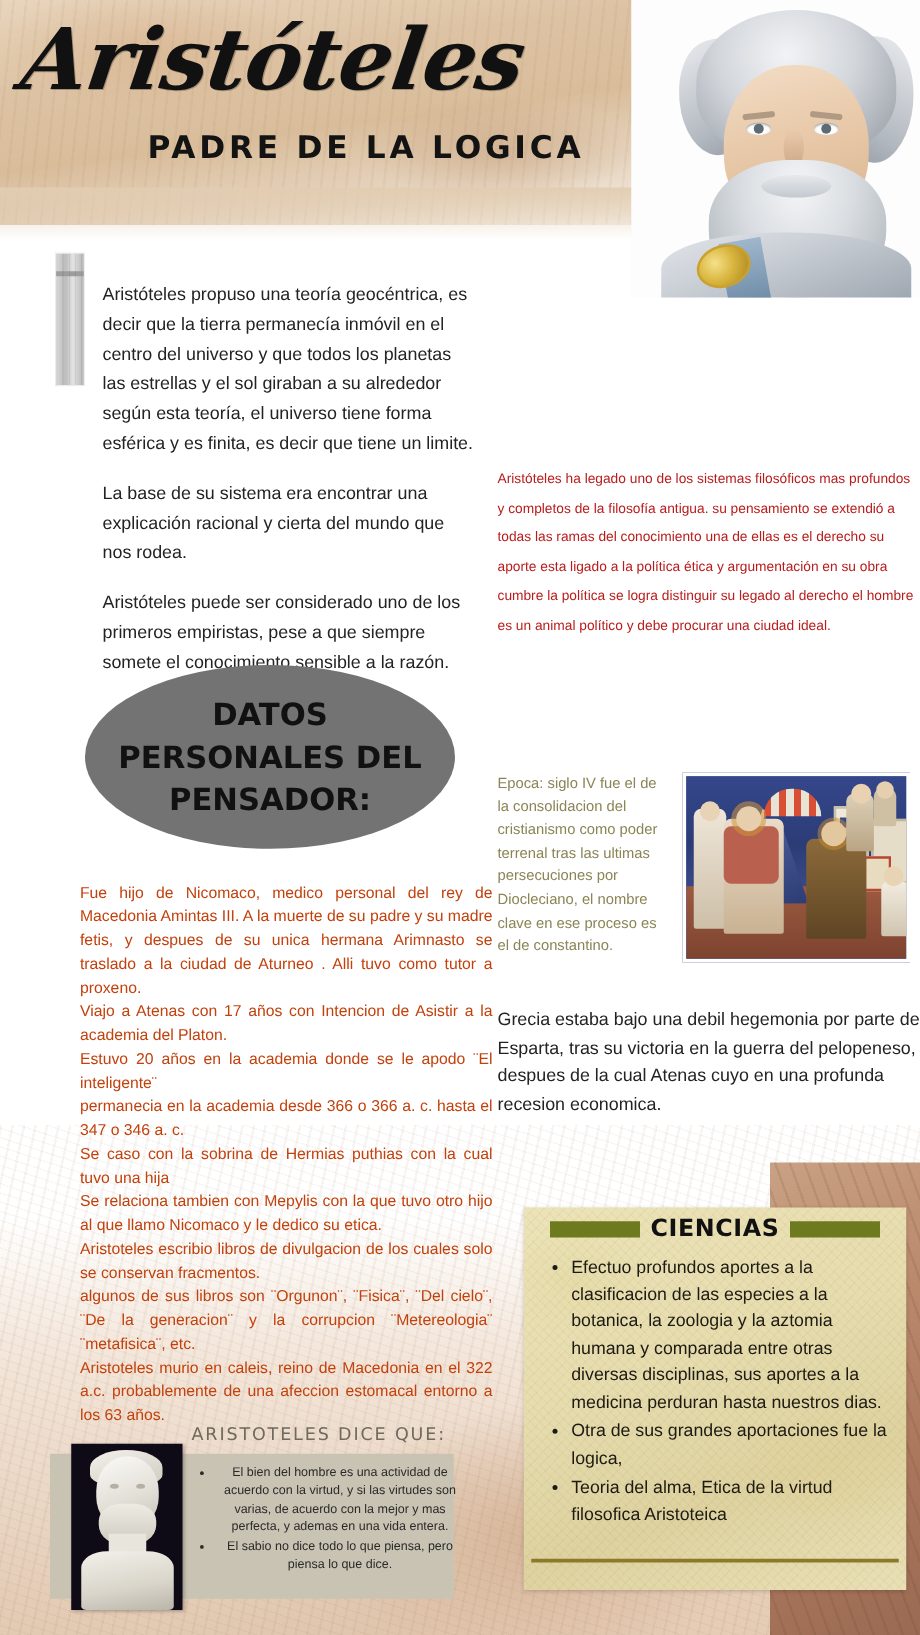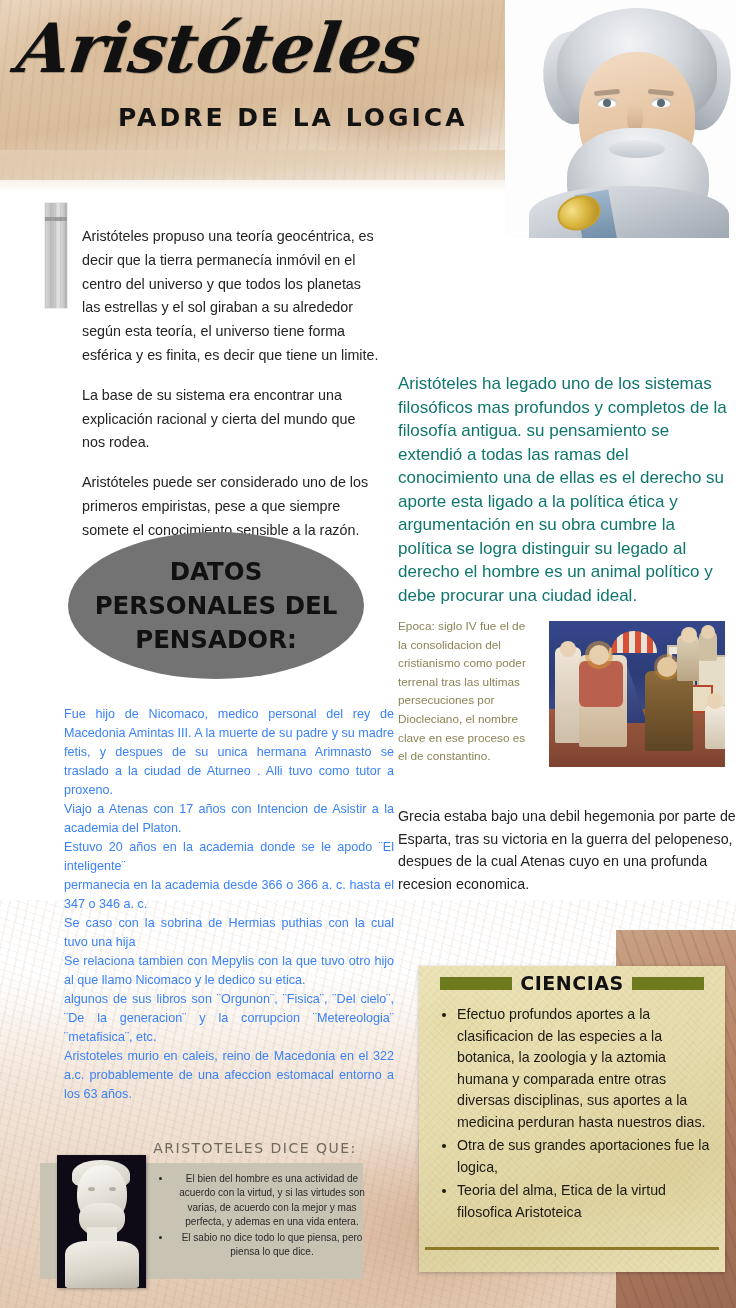--- a/index.html
+++ b/index.html
@@ -152,21 +152,21 @@
     background:#cfcac4;
   }
   .disc-head-txt{
     position:absolute;left:0;top:8px;width:100%;
     text-align:center;
     font-family:"DejaVu Serif", serif;font-style:italic;font-weight:700;
     font-size:25px;line-height:33px;color:#121212;letter-spacing:.5px;
   }
   .disc-body{
     position:absolute;left:398px;top:372px;width:334px;z-index:3;
-    font-size:17px;line-height:23.5px;color:#0f766e;
+    font-size:11px;line-height:23.5px;color:#b91c1c;
   }
   .disc-body p{margin:0;}
 
   .epoca{
     position:absolute;left:398px;top:617px;width:132px;z-index:3;
     font-size:11.8px;line-height:18.6px;color:#8a8456;
   }
   .epoca p{margin:0;}
 
   
@@ -223,21 +223,21 @@
     display:flex;align-items:center;justify-content:center;
   }
   .datos-oval span{
     font-family:"DejaVu Sans", sans-serif;
     font-weight:700;font-size:24.5px;line-height:34px;color:#111;text-align:center;
     display:block;width:250px;
   }
 
   .bio{
     position:absolute;left:64px;top:705px;width:330px;z-index:3;
-    font-size:12.6px;line-height:19px;color:#3b82f6;text-align:justify;
+    font-size:12.6px;line-height:19px;color:#c2410c;text-align:justify;
   }
   .bio p{margin:0;}
 
   
   .aportes{
     position:absolute;left:419px;top:966px;width:306px;height:306px;z-index:3;
     background:
       radial-gradient(ellipse 90px 60px at 40px 60px, rgba(227,216,160,.5), rgba(227,216,160,0) 70%),
       radial-gradient(ellipse 110px 70px at 250px 210px, rgba(222,208,150,.5), rgba(222,208,150,0) 70%),
       linear-gradient(160deg,#ece3b8 0%,#e6dcae 40%,#ded2a0 70%,#e9e0b6 100%);
@@ -387,20 +387,21 @@
     <span>DATOS PERSONALES DEL PENSADOR:</span>
   </div>
 
   <div class="bio">
     <p>Fue hijo de Nicomaco, medico personal del rey de Macedonia Amintas III. A la muerte de su padre y su madre fetis, y despues de su unica hermana Arimnasto se traslado a la ciudad de Aturneo . Alli tuvo como tutor a proxeno.</p>
     <p>Viajo a Atenas con 17 años con Intencion de Asistir a la academia del Platon.</p>
     <p>Estuvo 20 años en la academia donde se le apodo ¨El inteligente¨</p>
     <p>permanecia en la academia desde 366 o 366 a. c. hasta el 347 o 346 a. c.</p>
     <p>Se caso con la sobrina de Hermias puthias con la cual tuvo una hija</p>
     <p>Se relaciona tambien  con Mepylis con la que tuvo otro hijo  al que llamo Nicomaco y le dedico  su etica.</p>
+    <p>Aristoteles escribio  libros de divulgacion de los cuales solo se conservan fracmentos.</p>
     <p>algunos de sus libros son ¨Orgunon¨, ¨Fisica¨, ¨Del cielo¨,  ¨De la generacion¨  y la corrupcion ¨Metereologia¨ ¨metafisica¨, etc.</p>
     <p>Aristoteles murio  en caleis, reino de Macedonia en el 322 a.c. probablemente de una afeccion estomacal entorno a los 63 años.</p>
   </div>
 
   <div class="aportes">
     <div class="aportes-head">
       <div class="ap-bar"></div>
       <span class="ap-title">CIENCIAS</span>
       <div class="ap-bar"></div>
     </div>

